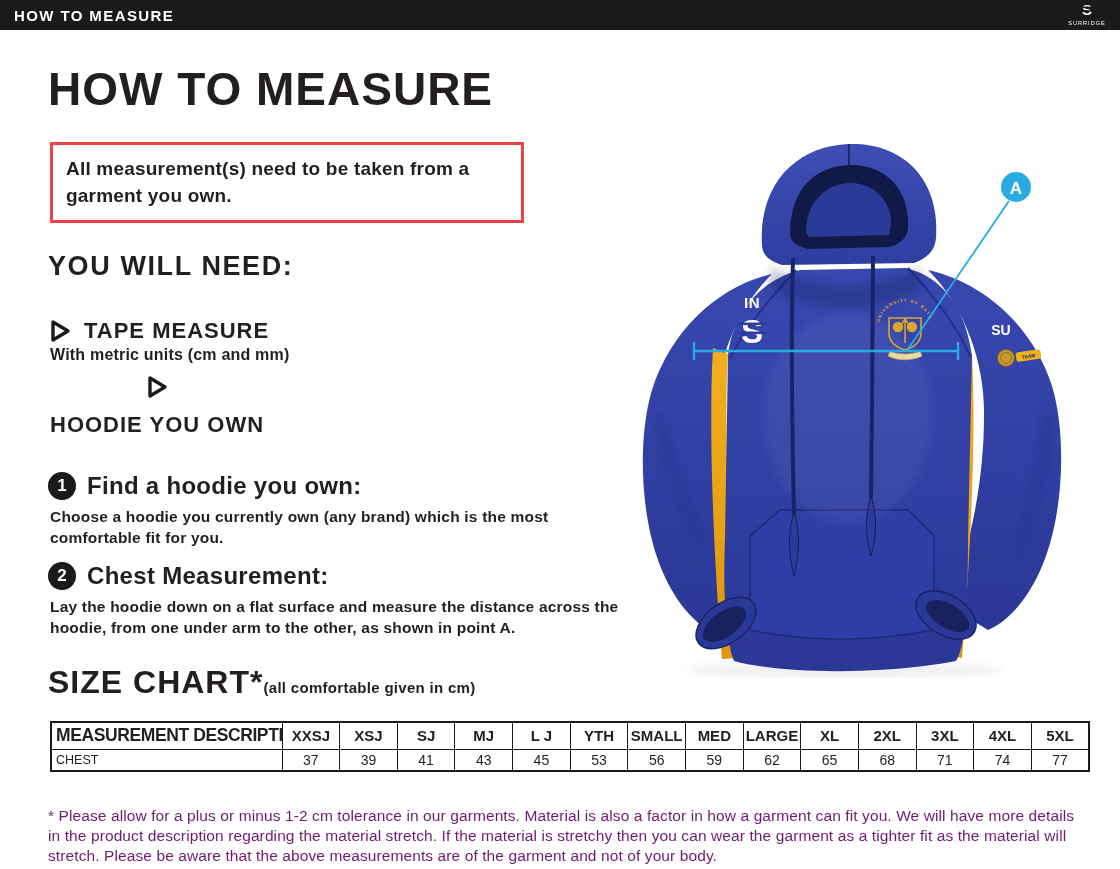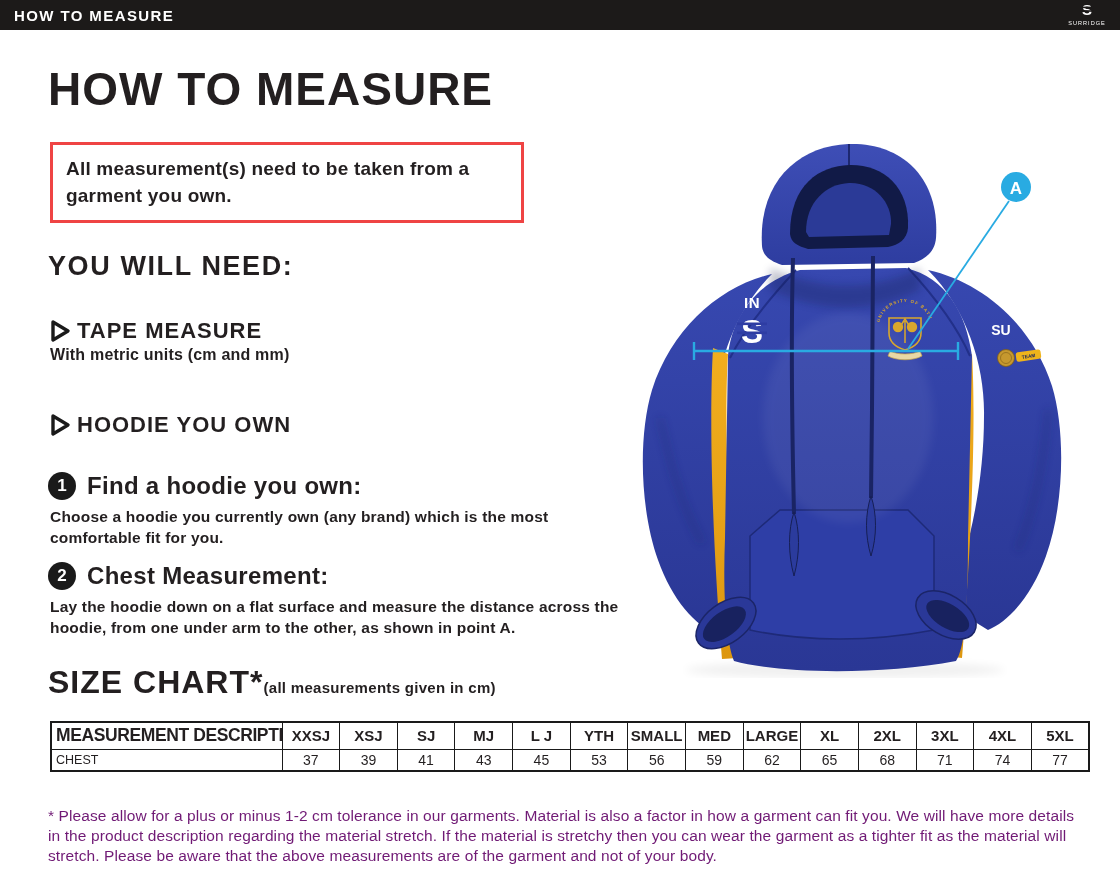--- a/index.html
+++ b/index.html
@@ -14,23 +14,23 @@
     position:absolute; top:0; left:0; width:1120px; height:30px; background:#1c1a19;
     display:flex; align-items:center; justify-content:space-between; padding:0 10px 0 14px;
   }
   .topbar-title { color:#ffffff; font-weight:bold; font-size:15px; letter-spacing:1.4px; }
   .brand-logo { display:block; }
   
   .page-title { position:absolute; left:48px; top:62px; font-size:46px; font-weight:bold; letter-spacing:1px; color:#231f20; white-space:nowrap; }
   .note-box { position:absolute; left:50px; top:142px; width:474px; border:3px solid #ef4444; padding:11px 13px; background:#fff; }
   .note-box p { font-size:19px; font-weight:bold; line-height:1.4; letter-spacing:0.2px; }
   .ywn-heading { position:absolute; left:48px; top:251px; font-size:27px; font-weight:bold; letter-spacing:1.6px; white-space:nowrap; }
-  .need-item { position:absolute; left:50px; display:flex; align-items:center; gap:6px;justify-content:flex-end; }
+  .need-item { position:absolute; left:50px; display:flex; align-items:center; gap:13px;justify-content:flex-end; }
   .need-item.tape { top:318px; }
-  .need-item.hoodie { top:412px; }
+  .need-item.hoodie { top:375px;flex-direction:column; }
   .need-title { font-size:22px; font-weight:bold; letter-spacing:1px; white-space:nowrap; }
   .need-sub { position:absolute; left:50px; font-size:16px; font-weight:bold; letter-spacing:0.2px; white-space:nowrap; }
   .need-sub.tape { top:346px; }
   .need-sub.hoodie { top:417px; }
   .step { position:absolute; left:48px; display:flex; align-items:center; gap:11px; }
   .step.one { top:472px; }
   .step.two { top:562px; }
   .step-circle { flex:0 0 auto; width:28px; height:28px; border-radius:50%; background:#1a1a1a; color:#fff;
     font-weight:bold; font-size:17px; display:flex; align-items:center; justify-content:center; }
   .step-title { font-size:24px; font-weight:bold; letter-spacing:0.3px; white-space:nowrap; }
@@ -99,21 +99,21 @@
   <p class="step-desc one">Choose a hoodie you currently own (any brand) which is the most comfortable fit for you.</p>
 
   <div class="step two">
     <span class="step-circle">2</span>
     <span class="step-title">Chest Measurement:</span>
   </div>
   <p class="step-desc two">Lay the hoodie down on a flat surface and measure the distance across the hoodie, from one under arm to the other, as shown in point A.</p>
 
   <div class="size-chart-heading">
     <span class="sch-main">SIZE CHART*</span>
-    <span class="sch-sub">(all measurements given in cm)</span>
+    <span class="sch-sub">(all comfortable given in cm)</span>
   </div>
 
   <table class="size-chart">
     <thead>
       <tr>
         <th class="desc-head">MEASUREMENT DESCRIPTION</th>
       <th class="size-head">XXSJ</th>
           <th class="size-head">XSJ</th>
           <th class="size-head">SJ</th>
           <th class="size-head">MJ</th>

